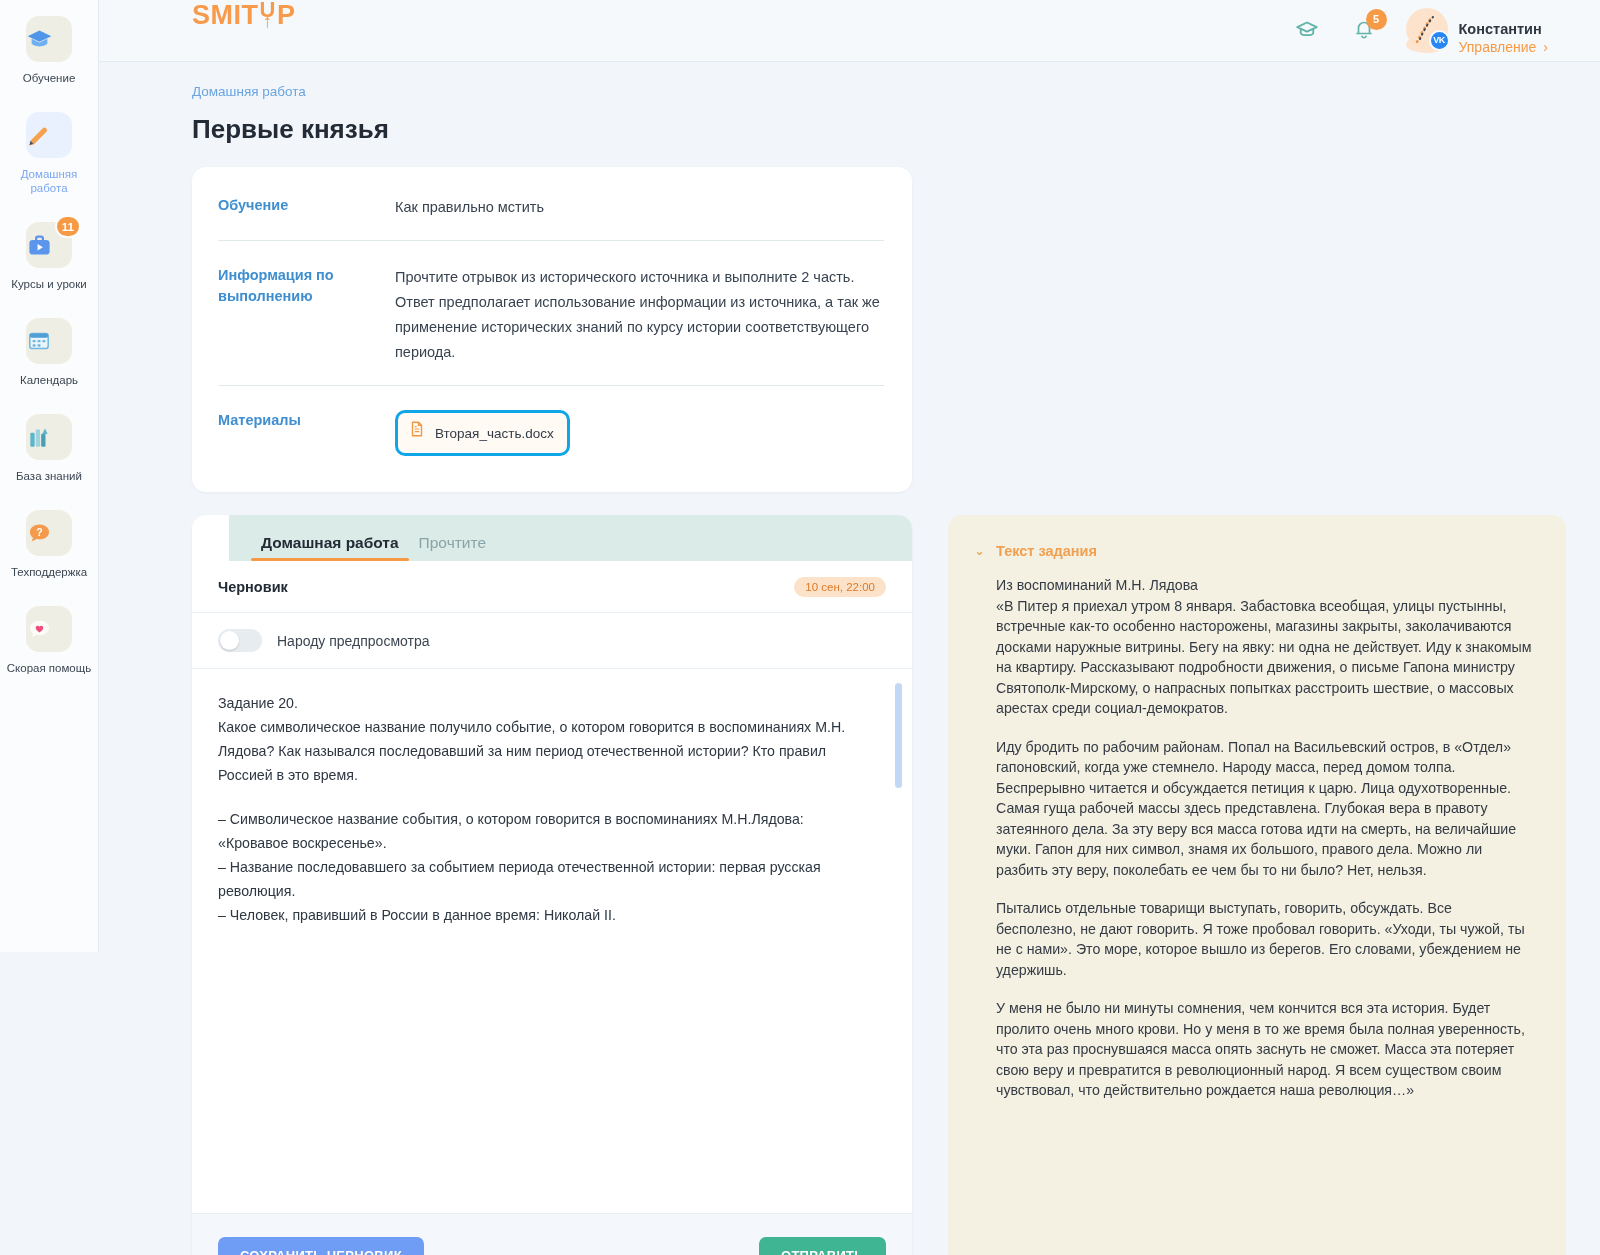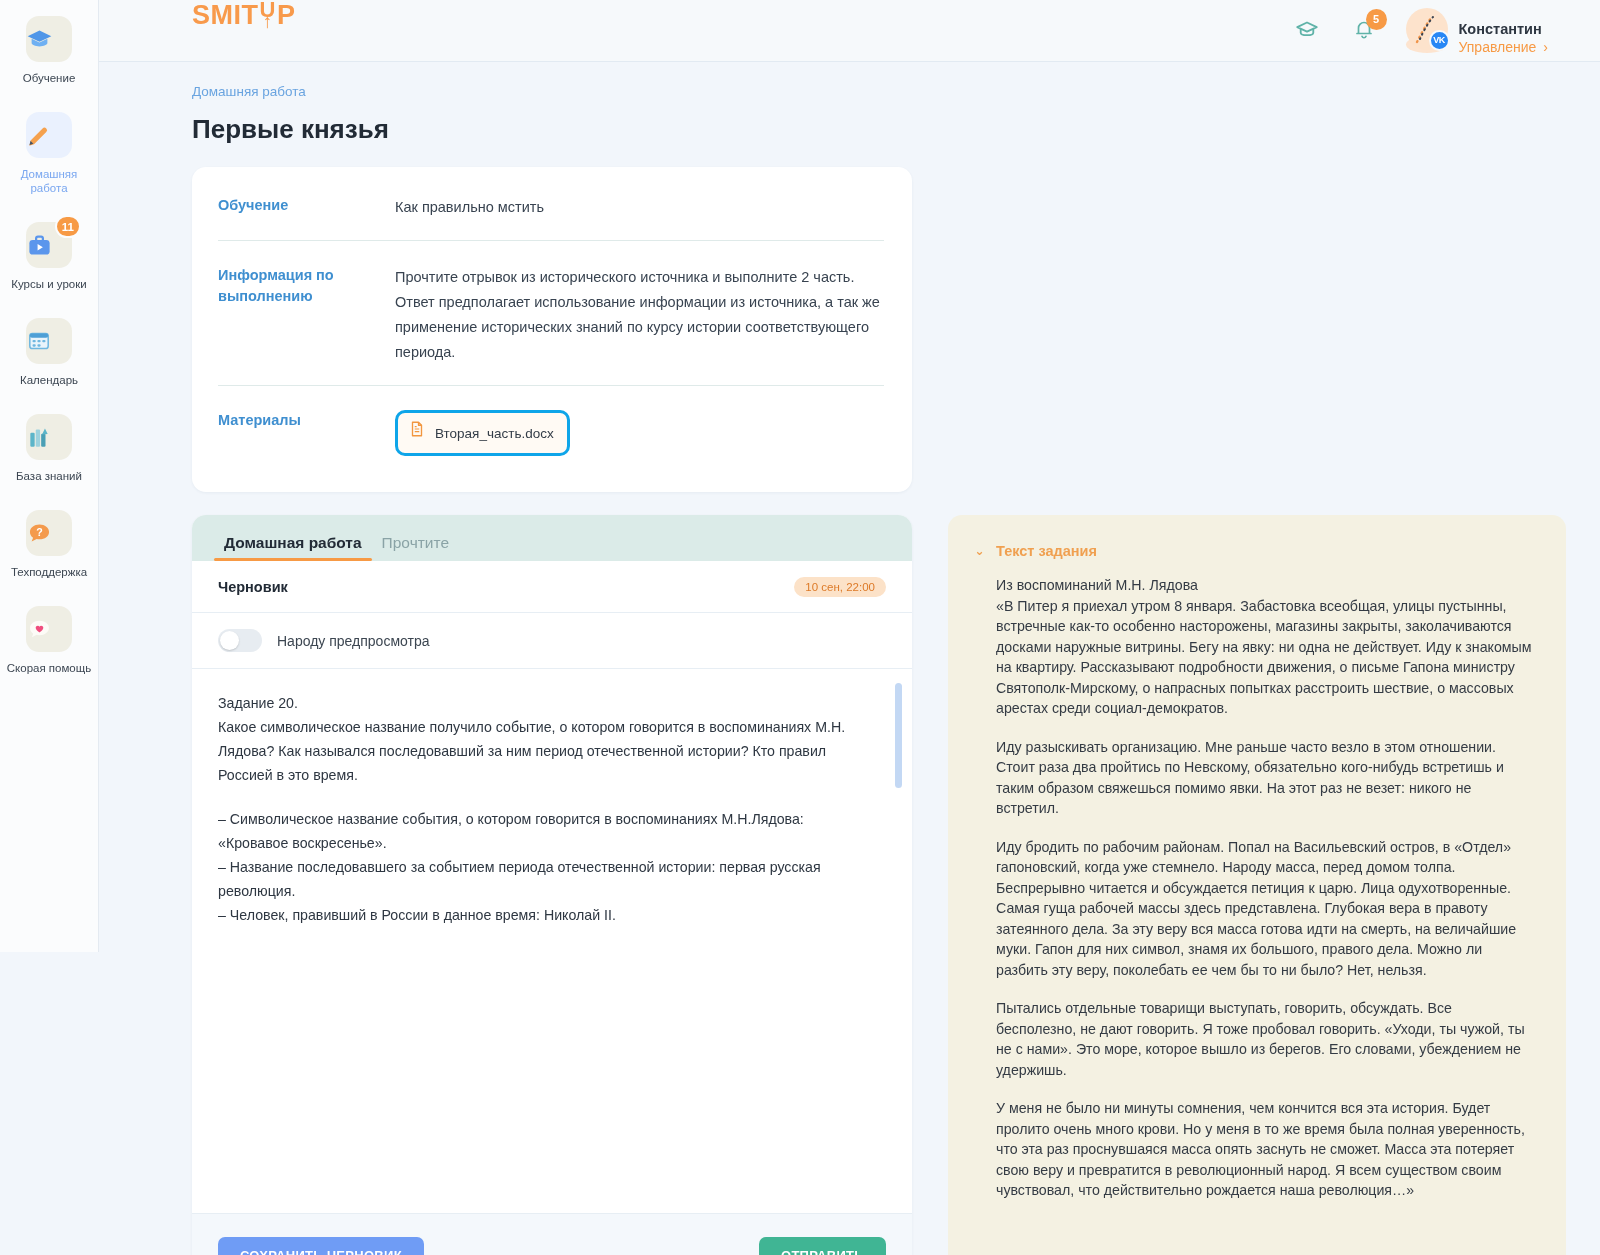--- a/index.html
+++ b/index.html
@@ -115,21 +115,21 @@
 
   
   .workspace { display: flex; gap: 36px; margin-top: 23px; }
 
   .hw-card {
     width: 720px; flex: 0 0 720px;
     background: #fff; border-radius: 14px; overflow: hidden;
     box-shadow: 0 1px 3px rgba(40,70,110,.06);
     display: flex; flex-direction: column; height: 782px;
   }
-  .tabs { background: #dbebe8; display: flex; align-items: flex-end; height: 46px; padding: 0 22px; }
+  .tabs { background: #dbebe8; display: flex; align-items: flex-end; height: 46px; padding: 0 22px; margin-left: 37px; }
   .tab { font-size: 15.5px; padding: 0 10px 9px; cursor: pointer; color: #8aa3a6; position: relative; }
   .tab.active { color: #222b36; font-weight: 700; }
   .tab.active::after {
     content: ""; position: absolute; left: 0; right: 0; bottom: 0;
     height: 3px; background: #f79a45; border-radius: 2px;
   }
   .draft-row {
     display: flex; align-items: center; height: 52px;
     padding: 0 26px; border-bottom: 1px solid #e7eef4;
   }
@@ -401,21 +401,20 @@
 
         <aside class="task-panel">
           <div class="panel-head">
             <span class="chev">⌄</span>
             <span>Текст задания</span>
           </div>
 
           <div class="panel-body">
             <p>Из воспоминаний М.Н. Лядова</p>
             <p>«В Питер я приехал утром 8 января. Забастовка всеобщая, улицы пустынны, встречные как-то особенно насторожены, магазины закрыты, заколачиваются досками наружные витрины. Бегу на явку: ни одна не действует. Иду к знакомым на квартиру. Рассказывают подробности движения, о письме Гапона министру Святополк-Мирскому, о напрасных попытках расстроить шествие, о массовых арестах среди социал-демократов.</p>
-            <p class="gap">Иду разыскивать организацию. Мне раньше часто везло в этом отношении. Стоит раза два пройтись по Невскому, обязательно кого-нибудь встретишь и таким образом свяжешься помимо явки. На этот раз не везет: никого не встретил.</p>
             <p class="gap">Иду бродить по рабочим районам. Попал на Васильевский остров, в «Отдел» гапоновский, когда уже стемнело. Народу масса, перед домом толпа. Беспрерывно читается и обсуждается петиция к царю. Лица одухотворенные. Самая гуща рабочей массы здесь представлена. Глубокая вера в правоту затеянного дела. За эту веру вся масса готова идти на смерть, на величайшие муки. Гапон для них символ, знамя их большого, правого дела. Можно ли разбить эту веру, поколебать ее чем бы то ни было? Нет, нельзя.</p>
             <p class="gap">Пытались отдельные товарищи выступать, говорить, обсуждать. Все бесполезно, не дают говорить. Я тоже пробовал говорить. «Уходи, ты чужой, ты не с нами». Это море, которое вышло из берегов. Его словами, убеждением не удержишь.</p>
             <p class="gap">У меня не было ни минуты сомнения, чем кончится вся эта история. Будет пролито очень много крови. Но у меня в то же время была полная уверенность, что эта раз проснувшаяся масса опять заснуть не сможет. Масса эта потеряет свою веру и превратится в революционный народ. Я всем существом своим чувствовал, что действительно рождается наша революция…»</p>
           </div>
 
           <div class="panel-head blue panel-foot">
             <span class="chev">›</span>
             <span>Вопросы</span>
           </div>
         </aside>

